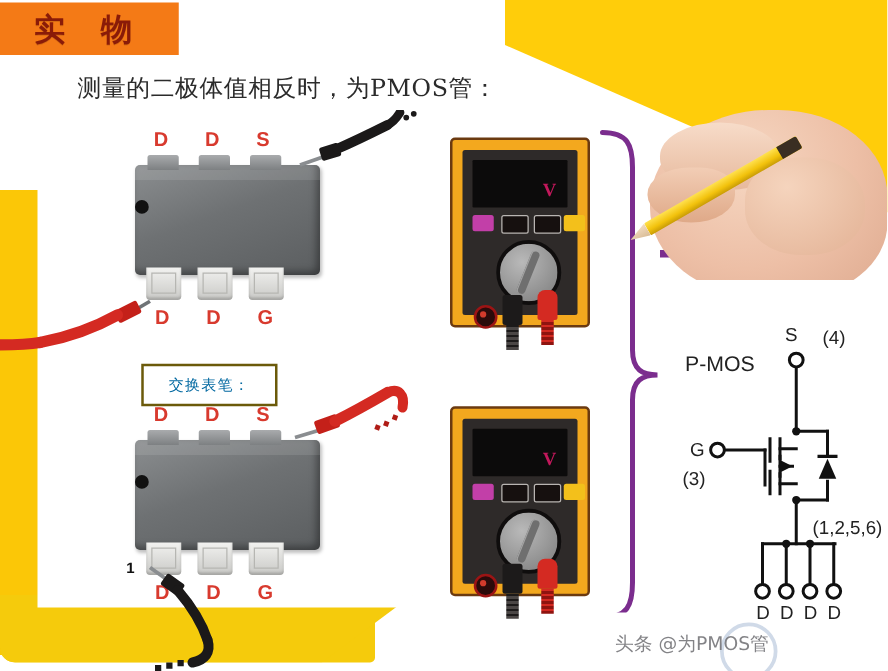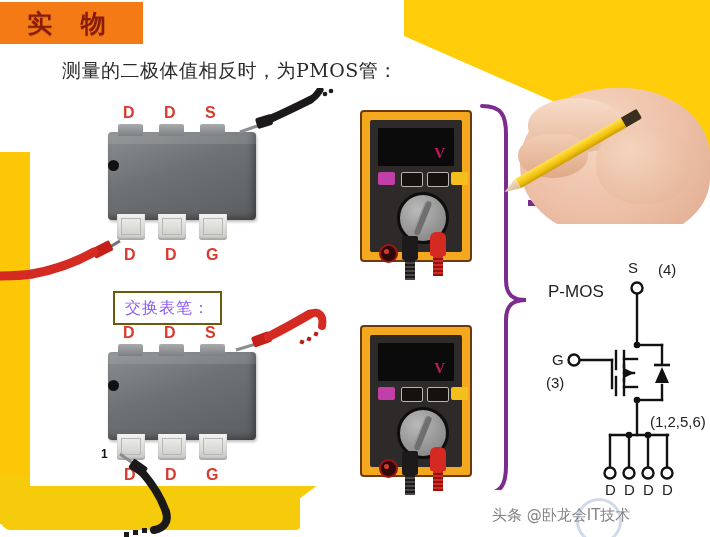--- a/index.html
+++ b/index.html
@@ -93,21 +93,21 @@
   
   .probe{position:absolute;}
 
   
   .swap-box{
     position:absolute;left:113px;top:291px;width:105px;height:30px;
     background:#ffffff;border:2px solid #6b5a0a;
     display:flex;align-items:center;justify-content:center;
   }
   .swap-box span{
-    font-size:16px;color:#8b5cf6;letter-spacing:1px;
+    font-size:12px;color:#0369a1;letter-spacing:1px;
     font-family:Liberation Mono, monospace;white-space:nowrap;
   }
 
   
   .mm{position:absolute;width:108px;height:168px;}
   .mm-outer{
     position:absolute;left:0;top:0;width:100%;height:148px;
     background:#F3A81E;border:2px solid #6b3a10;border-radius:4px;
   }
   .mm-face{
@@ -427,15 +427,15 @@
     <text id="sc-g" x="12" y="110" font-size="15" fill="#222">G</text>
     <text id="sc-g3" x="6" y="133" font-size="15" fill="#222">(3)</text>
     <text id="sc-dpins" x="110" y="172" font-size="15" fill="#222">(1,2,5,6)</text>
     <text id="sc-d0" x="65" y="240" font-size="15" fill="#222">D</text>
     <text id="sc-d1" x="84" y="240" font-size="15" fill="#222">D</text>
     <text id="sc-d2" x="103" y="240" font-size="15" fill="#222">D</text>
     <text id="sc-d3" x="122" y="240" font-size="15" fill="#222">D</text>
   </svg>
 
   <div class="wm-circle"></div>
-  <div class="watermark">头条 @卧龙会IT技术</div>
+  <div class="watermark">头条 @为PMOS管</div>
 
 </div>
 
 </body></html>

